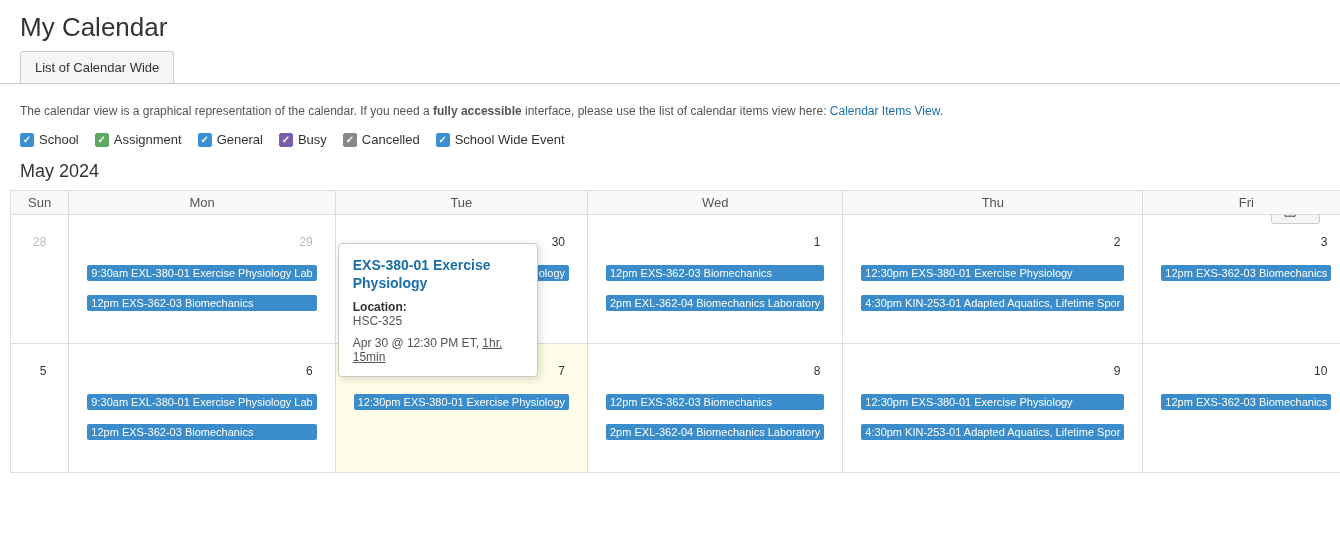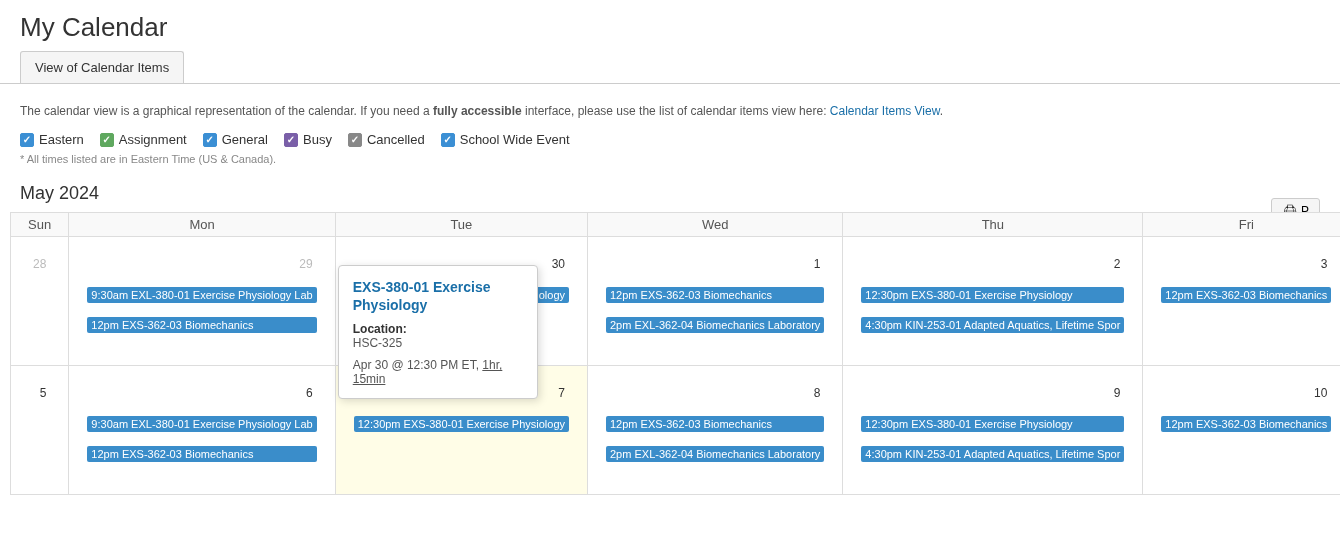--- a/index.html
+++ b/index.html
@@ -63,35 +63,35 @@
 </head>
 <body>
 
 <div style="position:relative;">
 
   <div class="page-header">
     <h1 class="page-title">My Calendar</h1>
   </div>
 
   <div class="tabs-bar">
-    <div class="tab">View of Calendar Items</div>
+    <div class="tab">List of Calendar Wide</div>
   </div>
 
   <div class="info-section">
     <p class="info-text">
       The calendar view is a graphical representation of the calendar. If you need a <strong>fully accessible</strong> interface, please use the list of calendar items view here: <a href="#">Calendar Items View</a>.
     </p>
   </div>
 
   <div class="legend-row">
     <div class="legend-item">
       <div class="legend-checkbox checked-blue">
           <span class="checkmark">✓</span>
         </div>
-      <span>Eastern</span>
+      <span>School</span>
     </div>
     <div class="legend-item">
       <div class="legend-checkbox checked-green">
           <span class="checkmark">✓</span>
         </div>
       <span>Assignment</span>
     </div>
     <div class="legend-item">
       <div class="legend-checkbox checked-teal">
           <span class="checkmark">✓</span>
@@ -111,21 +111,20 @@
       <span>Cancelled</span>
     </div>
     <div class="legend-item">
       <div class="legend-checkbox checked-blue">
           <span class="checkmark">✓</span>
         </div>
       <span>School Wide Event</span>
     </div>
   </div>
 
-  <div class="timezone-note">* All times listed are in Eastern Time (US &amp; Canada).</div>
 
   <div style="position:absolute; right:20px; top:198px;">
     <button class="print-btn">🖨 P</button>
   </div>
 
   <div class="calendar-section" style="position:relative;">
     <div class="month-title">May 2024</div>
 
     <table class="calendar-grid">
       <thead>

